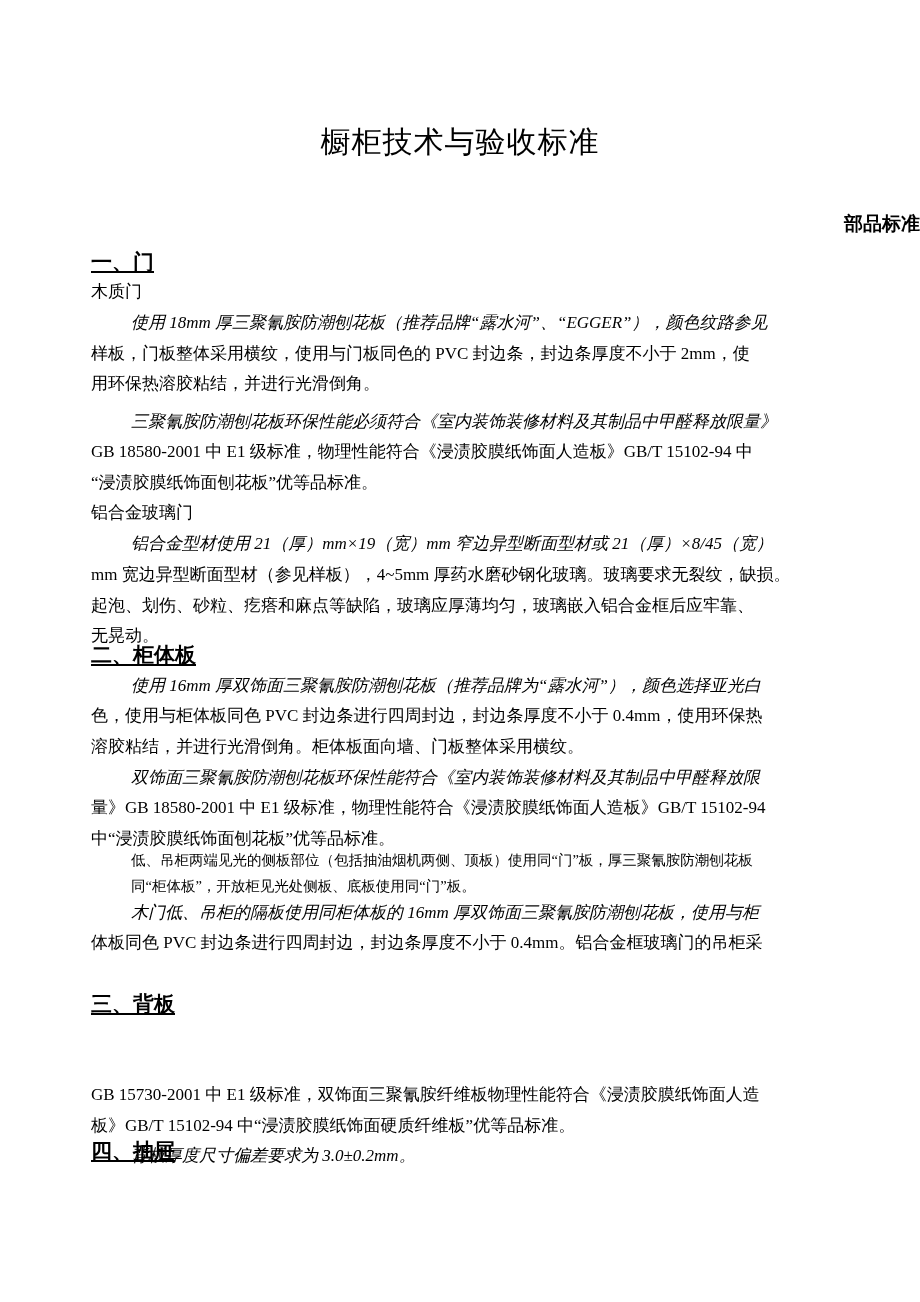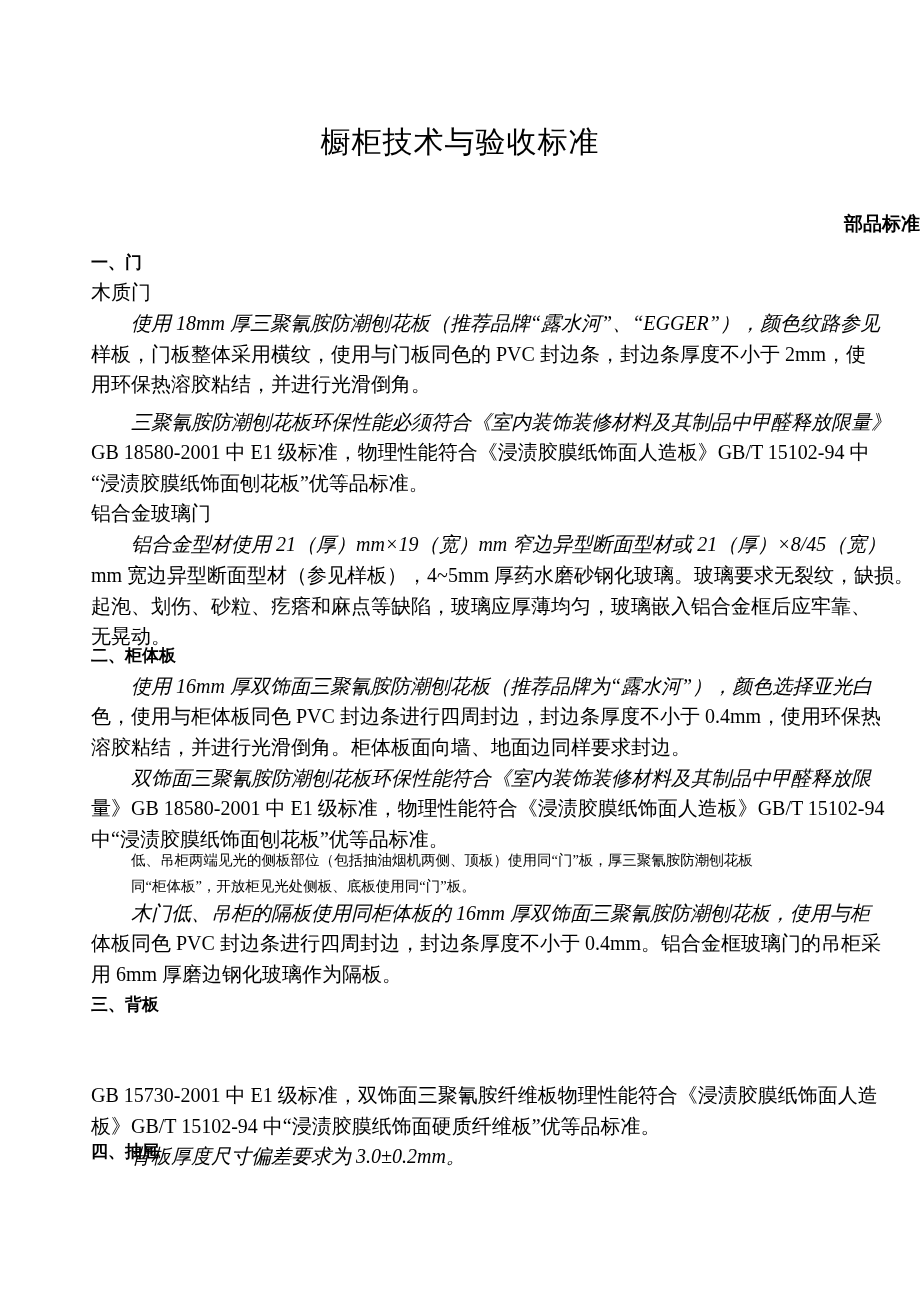--- a/index.html
+++ b/index.html
@@ -3,22 +3,22 @@
 <meta charset="utf-8">
 <style>
   html, body { margin: 0; padding: 0; background: #ffffff; }
   body { width: 920px; height: 1302px; position: relative; overflow: hidden;
          font-family: "Liberation Serif", "DejaVu Serif", serif; color: #000; }
   .page { position: absolute; left: 0; top: 0; width: 920px; height: 1302px; }
   .title { position: absolute; left: 0; width: 920px; top: 122px; text-align: center;
            font-family: "DejaVu Sans", "Liberation Sans", sans-serif; font-size: 30px; letter-spacing: 1px; }
   .subtitle { position: absolute; left: 0; width: 920px; top: 211px; text-align: right;
               font-family: "DejaVu Sans", "Liberation Sans", sans-serif; font-weight: bold; font-size: 19px; }
-  .line { position: absolute; left: 91px; width: 740px; font-size: 20px; line-height: 30px; white-space: nowrap; }
-  .heading { font-family: "DejaVu Sans", "Liberation Sans", sans-serif; font-weight: bold; font-size: 17px; }
+  .line { position: absolute; left: 91px; width: 740px; font-size: 17px; line-height: 30px; white-space: nowrap; }
+  .heading { font-family: "DejaVu Sans", "Liberation Sans", sans-serif; font-weight: bold; font-size: 21px; text-decoration: underline; }
   .indent { left: 131px; font-style: italic; }
   .small { font-size: 14.5px; left: 131px; line-height: 26px; }
 </style>
 </head>
 <body>
 
 <div class="page">
   <div class="title">橱柜技术与验收标准</div>
   <div class="subtitle">部品标准</div>
 
@@ -34,32 +34,31 @@
   <div class="line" style="top:498px">铝合金玻璃门</div>
 
   <div class="line indent" style="top:529px">铝合金型材使用 21（厚）mm×19（宽）mm 窄边异型断面型材或 21（厚）×8/45（宽）</div>
   <div class="line" style="top:560px">mm 宽边异型断面型材（参见样板），4~5mm 厚药水磨砂钢化玻璃。玻璃要求无裂纹，缺损。</div>
   <div class="line" style="top:591px">起泡、划伤、砂粒、疙瘩和麻点等缺陷，玻璃应厚薄均匀，玻璃嵌入铝合金框后应牢靠、</div>
   <div class="line" style="top:621px">无晃动。</div>
 
   <div class="line heading" style="top:640px">二、柜体板</div>
   <div class="line indent" style="top:671px">使用 16mm 厚双饰面三聚氰胺防潮刨花板（推荐品牌为“露水河”），颜色选择亚光白</div>
   <div class="line" style="top:701px">色，使用与柜体板同色 PVC 封边条进行四周封边，封边条厚度不小于 0.4mm，使用环保热</div>
-  <div class="line" style="top:732px">溶胶粘结，并进行光滑倒角。柜体板面向墙、地面边同样要求封边。</div>
+  <div class="line" style="top:732px">溶胶粘结，并进行光滑倒角。柜体板面向墙、门板整体采用横纹。</div>
 
   <div class="line indent" style="top:763px">双饰面三聚氰胺防潮刨花板环保性能符合《室内装饰装修材料及其制品中甲醛释放限</div>
   <div class="line" style="top:793px">量》GB 18580-2001 中 E1 级标准，物理性能符合《浸渍胶膜纸饰面人造板》GB/T 15102-94</div>
   <div class="line" style="top:824px">中“浸渍胶膜纸饰面刨花板”优等品标准。</div>
 
   <div class="line small" style="top:847px">低、吊柜两端见光的侧板部位（包括抽油烟机两侧、顶板）使用同“门”板，厚三聚氰胺防潮刨花板</div>
   <div class="line small" style="top:873px">同“柜体板”，开放柜见光处侧板、底板使用同“门”板。</div>
 
   <div class="line indent" style="top:898px">木门低、吊柜的隔板使用同柜体板的 16mm 厚双饰面三聚氰胺防潮刨花板，使用与柜</div>
   <div class="line" style="top:928px">体板同色 PVC 封边条进行四周封边，封边条厚度不小于 0.4mm。铝合金框玻璃门的吊柜采</div>
-  <div class="line" style="top:959px">用 6mm 厚磨边钢化玻璃作为隔板。</div>
 
   <div class="line heading" style="top:989px">三、背板</div>
   <div class="line" style="top:1080px">GB 15730-2001 中 E1 级标准，双饰面三聚氰胺纤维板物理性能符合《浸渍胶膜纸饰面人造</div>
   <div class="line" style="top:1111px">板》GB/T 15102-94 中“浸渍胶膜纸饰面硬质纤维板”优等品标准。</div>
   <div class="line indent" style="top:1141px">背板厚度尺寸偏差要求为 3.0±0.2mm。</div>
 
   <div class="line heading" style="top:1136px">四、抽屉</div>
 </div>
 
 </body></html>

